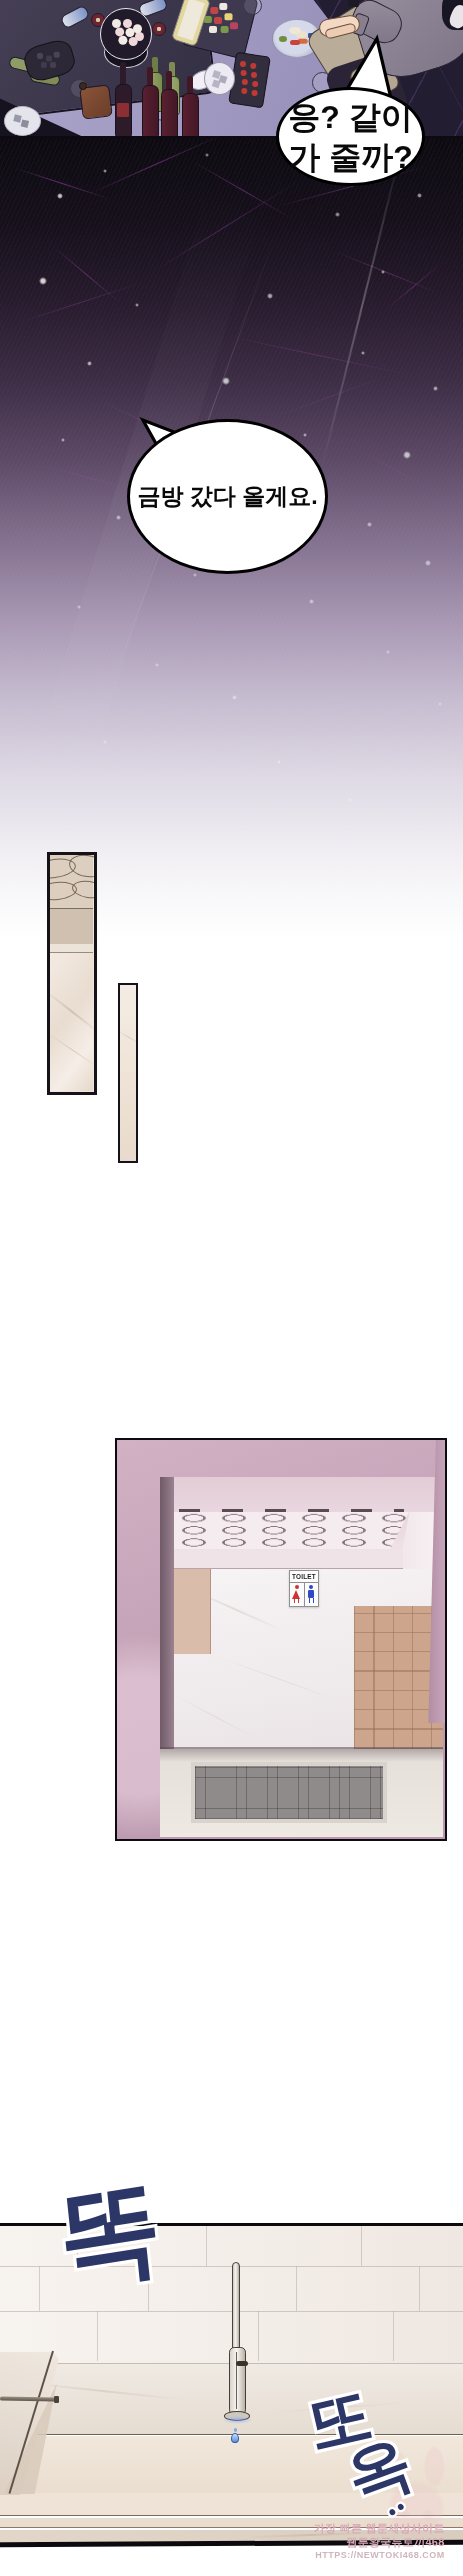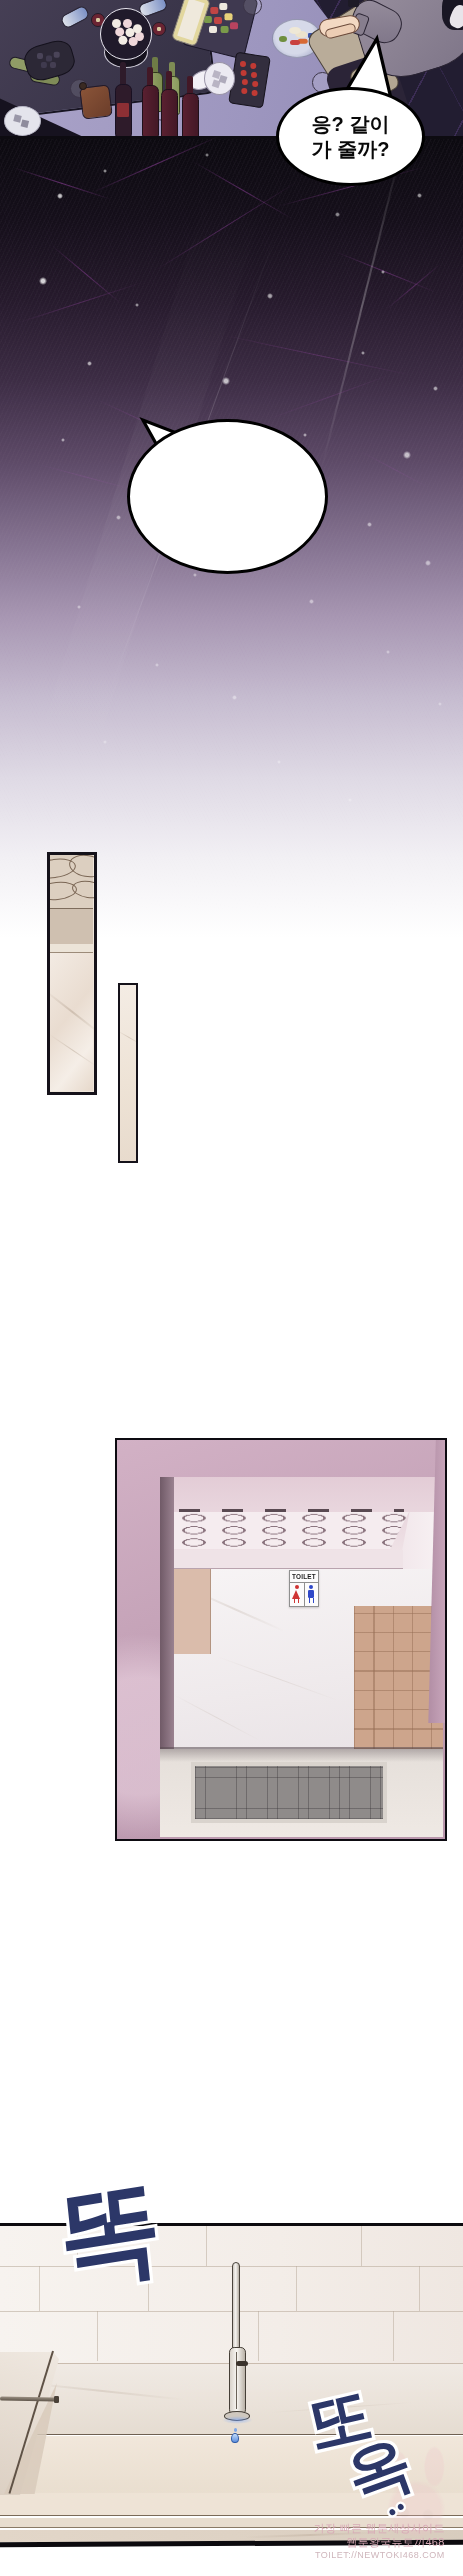--- a/index.html
+++ b/index.html
@@ -73,21 +73,21 @@
   .mortar-h{position:absolute;left:0;width:464px;height:1.3px;background:rgba(182,167,151,.55)}
   .mortar-v{position:absolute;width:1.3px;background:rgba(182,167,151,.5)}
   .vein{position:absolute;background:linear-gradient(90deg,transparent,rgba(158,138,118,.35),transparent)}
 
   
   .sfx{position:absolute;font-weight:bold;line-height:.92;z-index:9}
   .sfx .st{position:absolute;left:0;top:0;color:#2c3768;-webkit-text-stroke:6.4px #ffffff}
   .sfx .fi{position:relative;color:#2c3768}
 
   
-  .wm{position:absolute;right:19.3px;top:2522px;text-align:right;z-index:10;line-height:1.25;font-weight:normal}
+  .wm{position:absolute;right:19.3px;top:2522px;text-align:right;z-index:10;line-height:1.25;font-weight:bold}
   .wm .l1,.wm .l2{font-size:11px;color:#d8aab6;letter-spacing:0.3px}
   .wm .l3{font-size:9px;color:#cfb6bc;letter-spacing:0.5px}
   .mascot{position:absolute;left:358px;top:2446px;width:106px;height:115px;opacity:.28;z-index:8;
     background:
       radial-gradient(circle at 55% 55%,rgba(236,190,198,.9) 0 28%,transparent 34%),
       radial-gradient(ellipse 14% 26% at 38% 22%,rgba(236,190,198,.8) 0 60%,transparent 70%),
       radial-gradient(ellipse 14% 26% at 72% 18%,rgba(236,190,198,.8) 0 60%,transparent 70%),
       radial-gradient(circle at 44% 58%,rgba(60,50,55,.8) 0 4%,transparent 6%),
       radial-gradient(circle at 66% 60%,rgba(60,50,55,.8) 0 4%,transparent 6%)}
 </style>
@@ -226,29 +226,30 @@
         <div class="sp" style="left: 438px; top: 563px; width: 3.9px; height: 3.9px; opacity: 0.3;"></div>
         <div class="sp" style="left: 103px; top: 601px; width: 3.9px; height: 3.9px; opacity: 0.3;"></div>
         <div class="sp" style="left: 277px; top: 621px; width: 3.9px; height: 3.9px; opacity: 0.3;"></div>
         <div class="sp" style="left: 348px; top: 659px; width: 3.9px; height: 3.9px; opacity: 0.25;"></div>
       </div>
   </div>
 
   <svg class="tail" style="left:322px;top:32px" width="84" height="81" viewBox="0 0 130 125">
     <polygon points="85,10 25,112 108,108" fill="#ffffff" stroke="#000000" stroke-width="5"></polygon>
   </svg>
-  <div class="bubble" style="left:276px;top:87px;width:149px;height:99px;font-size:20px;line-height:1.25">
+  <div class="bubble" style="left:276px;top:87px;width:149px;height:99px;font-size:32px;line-height:1.25">
     <span class="ln">응? 같이</span>
     <span class="ln">가 줄까?</span>
   </div>
 
   <svg class="tail" style="left:132px;top:412px" width="64" height="52" viewBox="0 0 100 80">
     <polygon points="17,12 47,66 90,40" fill="#ffffff" stroke="#000000" stroke-width="5"></polygon>
   </svg>
   <div class="bubble" style="left:127px;top:419px;width:201px;height:155px;font-size:23px;line-height:1.45">
+    <span class="ln">금방 갔다 올게요.</span>
   </div>
 
   <div class="sliver" style="left:47px;top:852px;width:50px;height:243px">
     <div class="abs" style="left:0;top:0;width:43px;height:53px;background:#dccfc0">
       <div class="oval-line" style="left:-16.7px;top:3.9px;width:43px;height:19.3px;transform:rotate(-8deg)"></div>
       <div class="oval-line" style="left:19.3px;top:0px;width:36px;height:22px;transform:rotate(10deg)"></div>
       <div class="oval-line" style="left:-13px;top:27px;width:40px;height:18px;transform:rotate(-6deg)"></div>
       <div class="oval-line" style="left:22px;top:26px;width:33px;height:16.7px;transform:rotate(8deg)"></div>
     </div>
     <div class="abs" style="left:0;top:53px;width:43px;height:36px;background:#cfc0b0;border-top:1.3px solid #7e6c5c"></div>
@@ -370,17 +371,17 @@
   </div>
   <div class="sfx" style="left:381px;top:2483px;font-size:37px;transform:rotate(-32deg);letter-spacing:3.9px">
     <span class="st" style="-webkit-text-stroke:4.5px #fff">‥</span>
     <span class="fi">‥</span>
   </div>
 
   <div class="mascot"></div>
   <div class="wm">
     <div class="l1">가장 빠른 웹툰세상사이트</div>
     <div class="l2">웹툰왕국뉴토끼468</div>
-    <div class="l3">TOILET://NEWTOKI468.COM</div>
+    <div class="l3">HTTPS://NEWTOKI468.COM</div>
   </div>
 
 </div>
 
 
 </body></html>

